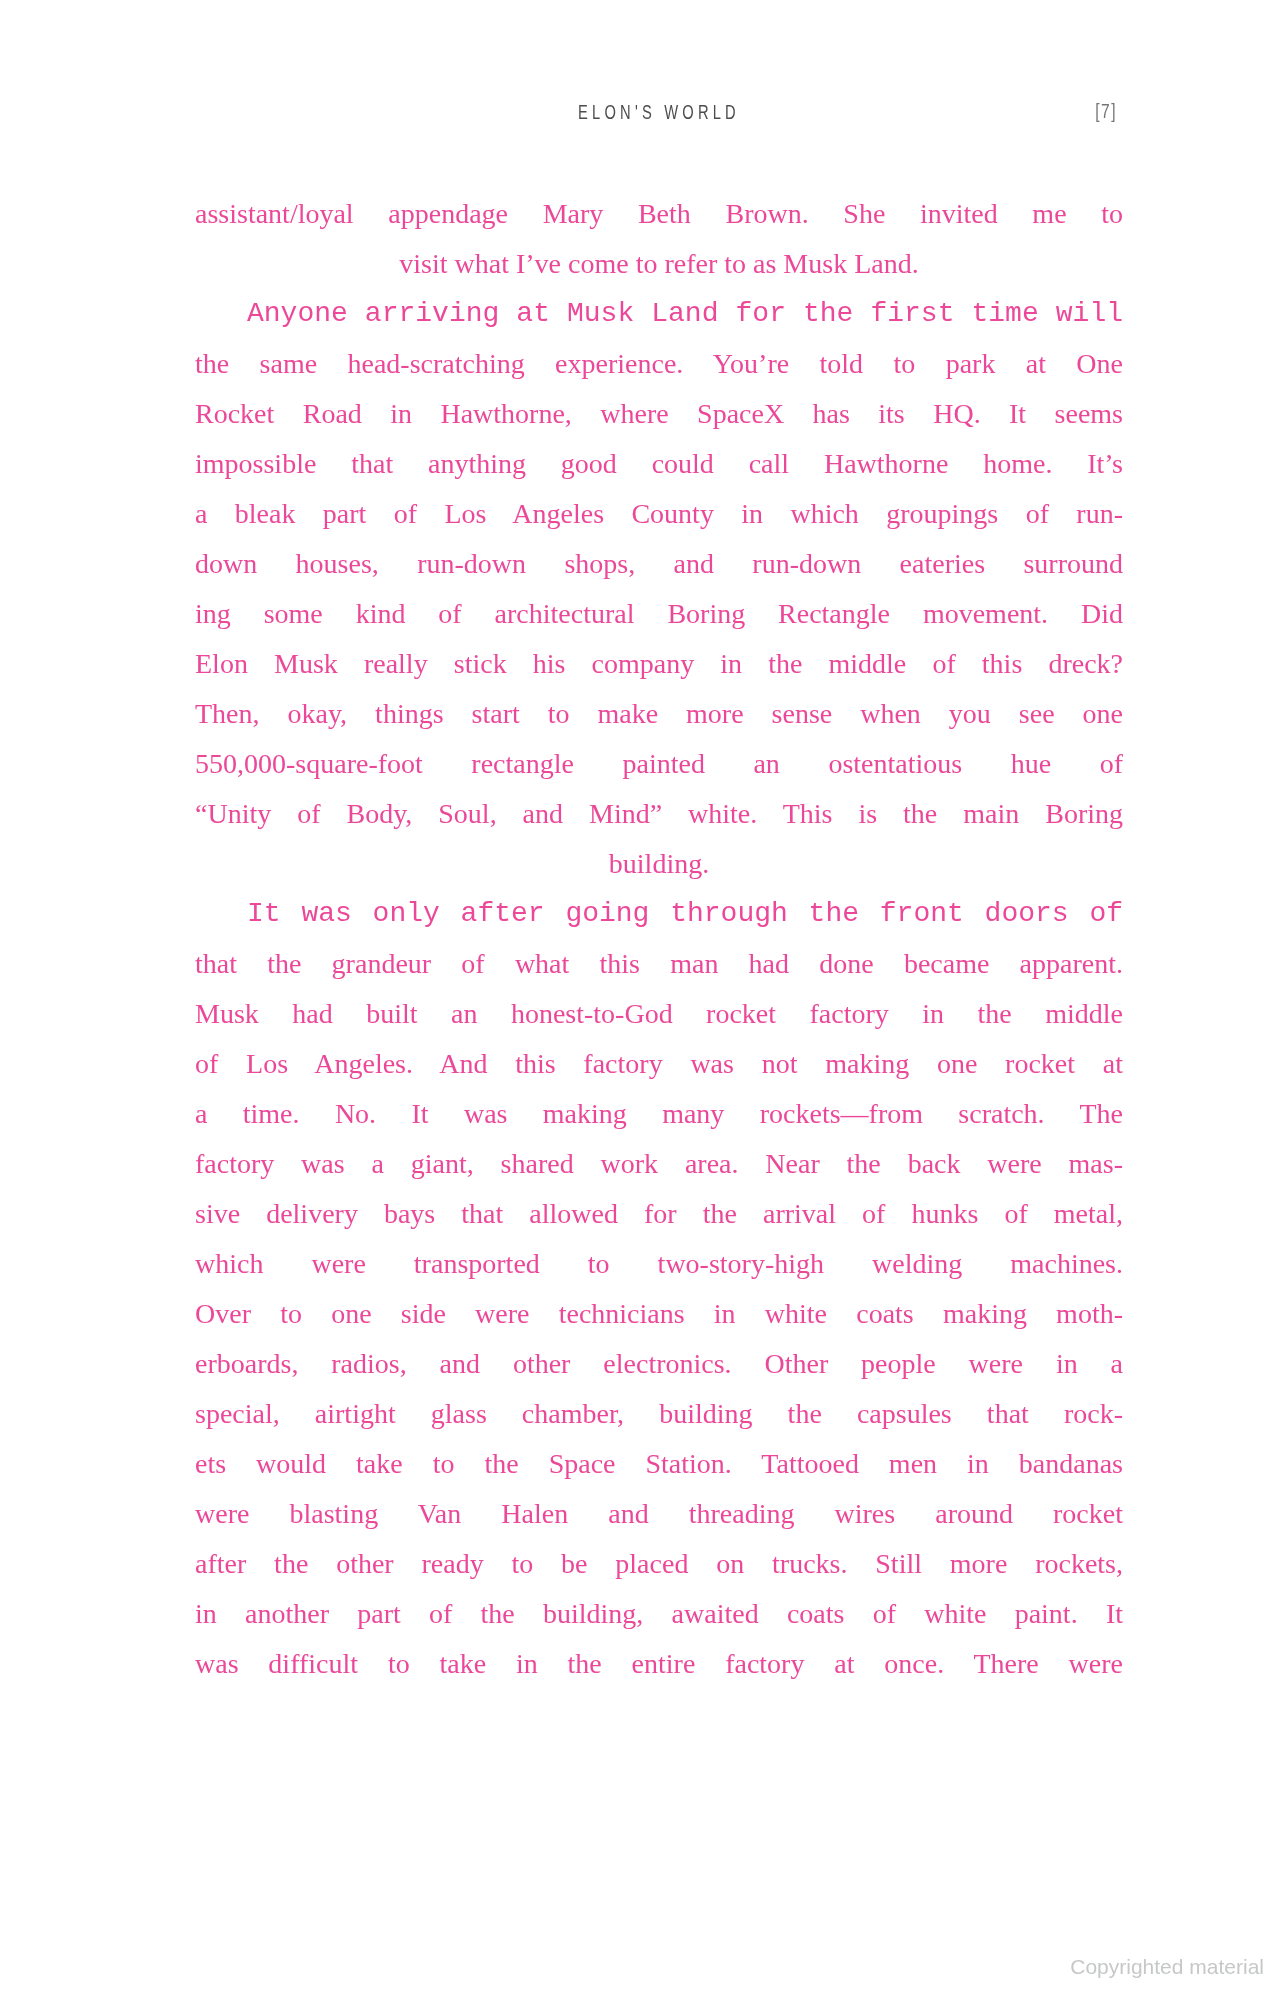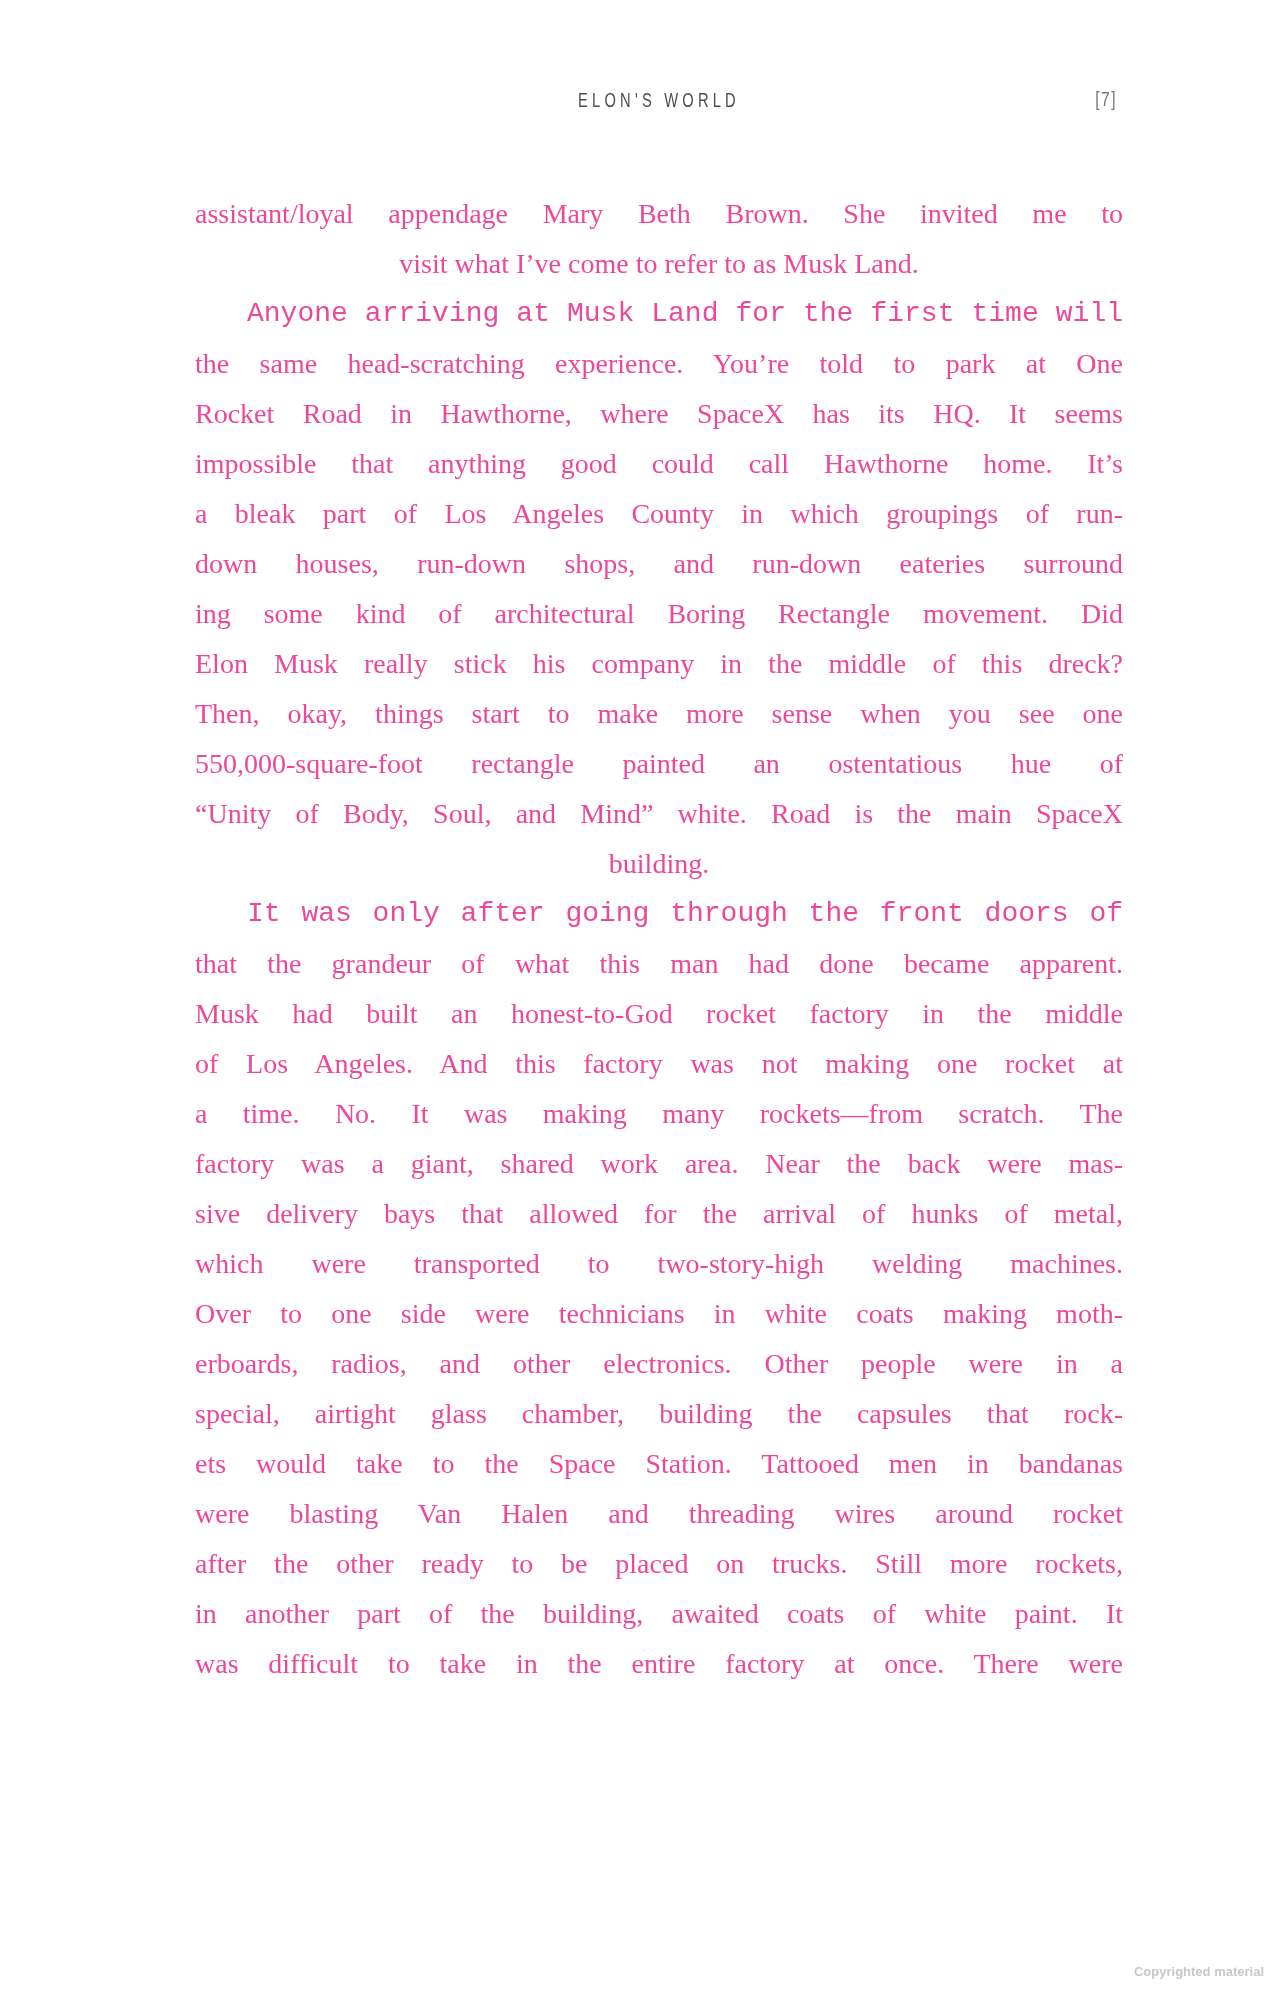--- a/index.html
+++ b/index.html
@@ -8,21 +8,21 @@
     position: relative;
     width: 1280px;
     height: 1997px;
     background: #ffffff;
     font-family: "Liberation Serif", serif;
     overflow: hidden;
   }
   
   .running-header {
     position: absolute;
-    top: 88px;
+    top: 100px;
     left: 195px;
     width: 928px;
     height: 30px;
   }
   .running-title {
     position: absolute;
     left: 0; right: 0;
     top: 0;
     text-align: center;
     font-family: "Liberation Sans", sans-serif;
@@ -67,23 +67,22 @@
     height: 0;
   }
   .line.last { text-align: center; }
   .line.indent { padding-left: 52px; font-family: Liberation Mono, monospace; }
   
   .watermark {
     position: absolute;
     right: 16px;
     bottom: 18px;
     font-family: "Liberation Sans", sans-serif;
-    font-size: 13px;
+    font-size: 21px;
     color: #c6c8c8;
-    font-weight: bold;
   }
 </style>
 </head>
 <body>
 
 <div class="page">
 
   <div class="running-header">
     <div class="running-title">ELON'S WORLD</div>
     <div class="page-number">[7]</div>
@@ -96,21 +95,21 @@
       <div class="line j indent">Anyone arriving at Musk Land for the first time will have</div>
       <div class="line j">the same head-scratching experience. You’re told to park at One</div>
       <div class="line j">Rocket Road in Hawthorne, where SpaceX has its HQ. It seems</div>
       <div class="line j">impossible that anything good could call Hawthorne home. It’s</div>
       <div class="line j">a bleak part of Los Angeles County in which groupings of run-</div>
       <div class="line j">down houses, run-down shops, and run-down eateries surround</div>
       <div class="line j">ing some kind of architectural Boring Rectangle movement. Did</div>
       <div class="line j">Elon Musk really stick his company in the middle of this dreck?</div>
       <div class="line j">Then, okay, things start to make more sense when you see one</div>
       <div class="line j">550,000-square-foot rectangle painted an ostentatious hue of</div>
-      <div class="line j">“Unity of Body, Soul, and Mind” white. Road is the main SpaceX</div>
+      <div class="line j">“Unity of Body, Soul, and Mind” white. This is the main Boring</div>
       <div class="line last">building.</div>
       <div class="line j indent">It was only after going through the front doors of SpaceX</div>
       <div class="line j">that the grandeur of what this man had done became apparent.</div>
       <div class="line j">Musk had built an honest-to-God rocket factory in the middle</div>
       <div class="line j">of Los Angeles. And this factory was not making one rocket at</div>
       <div class="line j">a time. No. It was making many rockets—from scratch. The</div>
       <div class="line j">factory was a giant, shared work area. Near the back were mas-</div>
       <div class="line j">sive delivery bays that allowed for the arrival of hunks of metal,</div>
       <div class="line j">which were transported to two-story-high welding machines.</div>
       <div class="line j">Over to one side were technicians in white coats making moth-</div>

